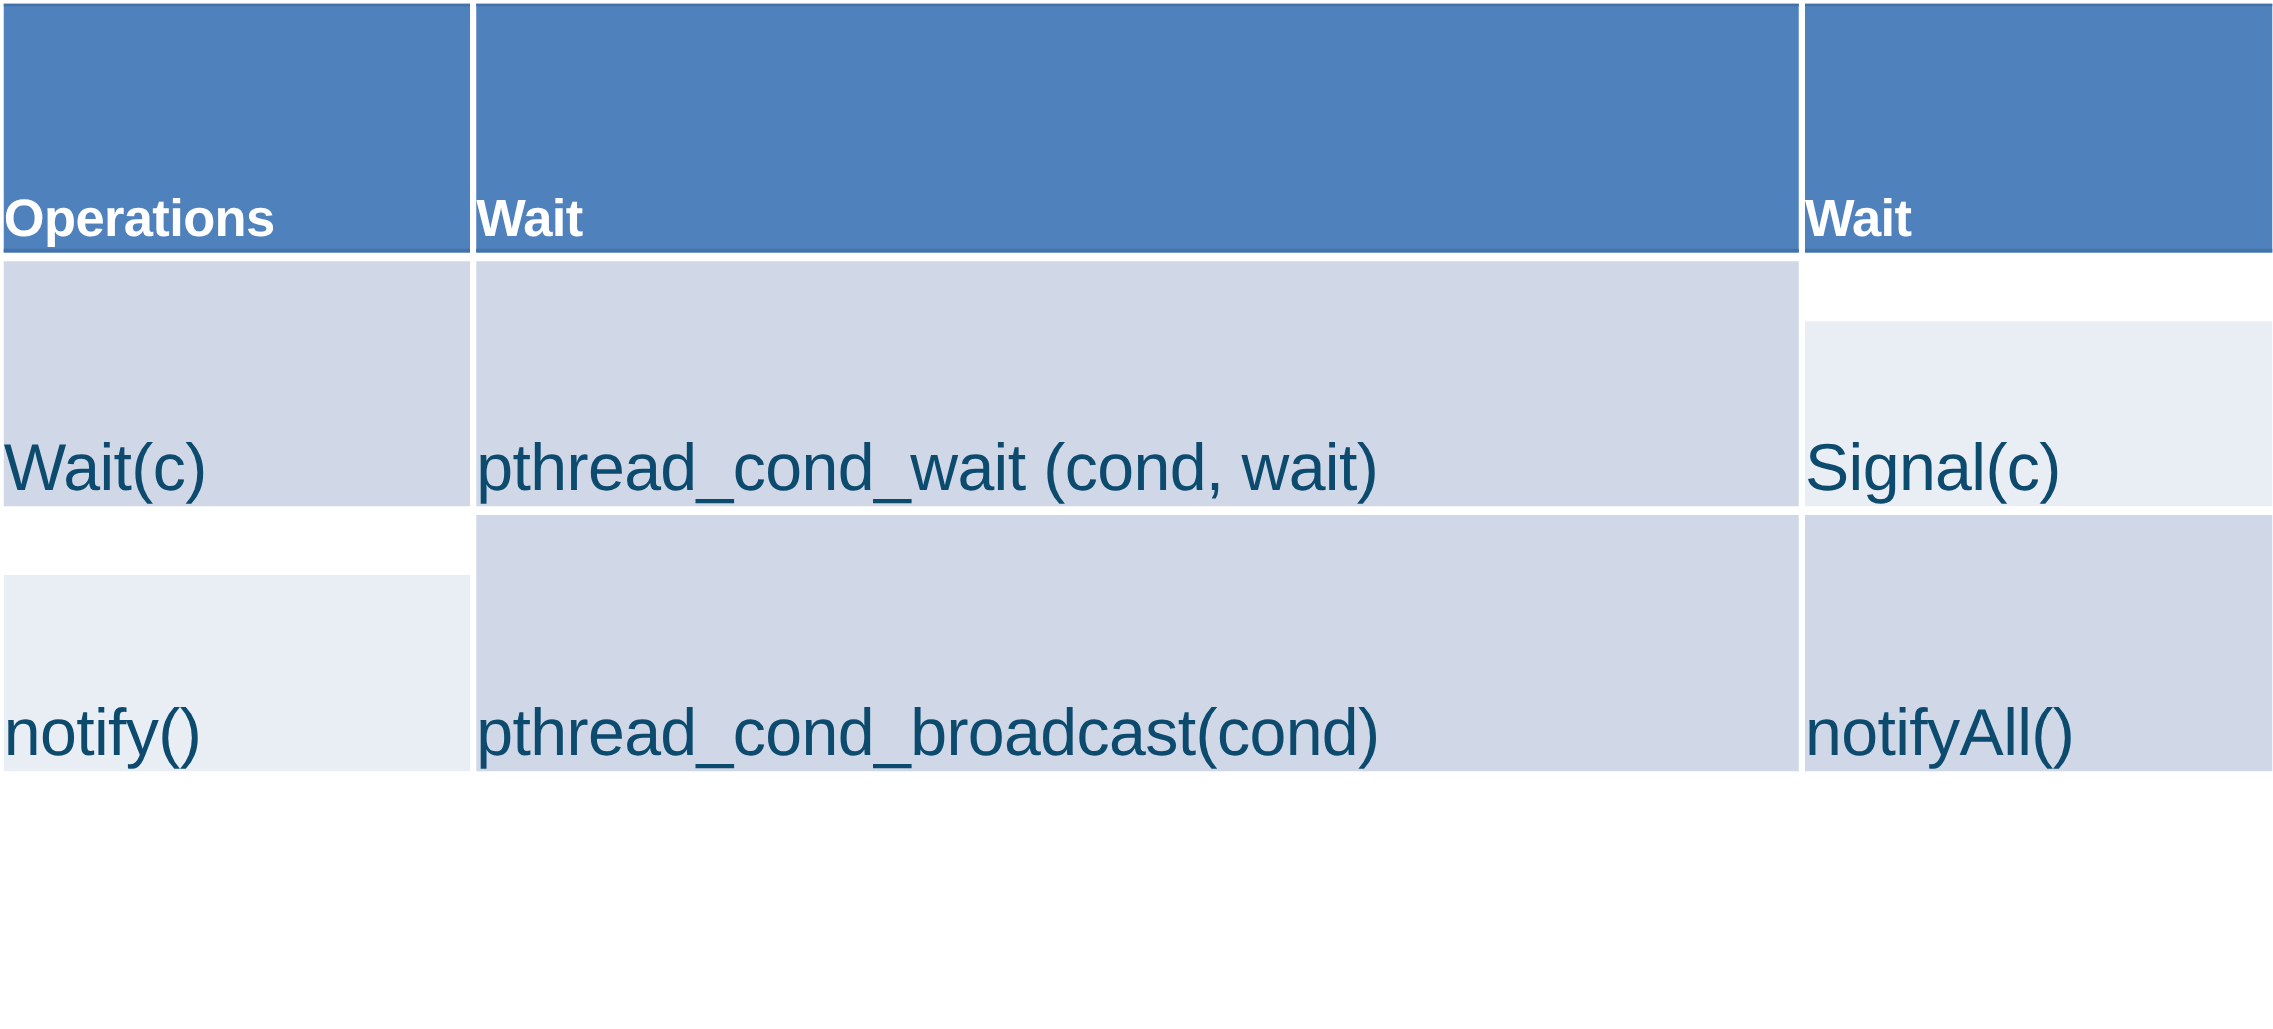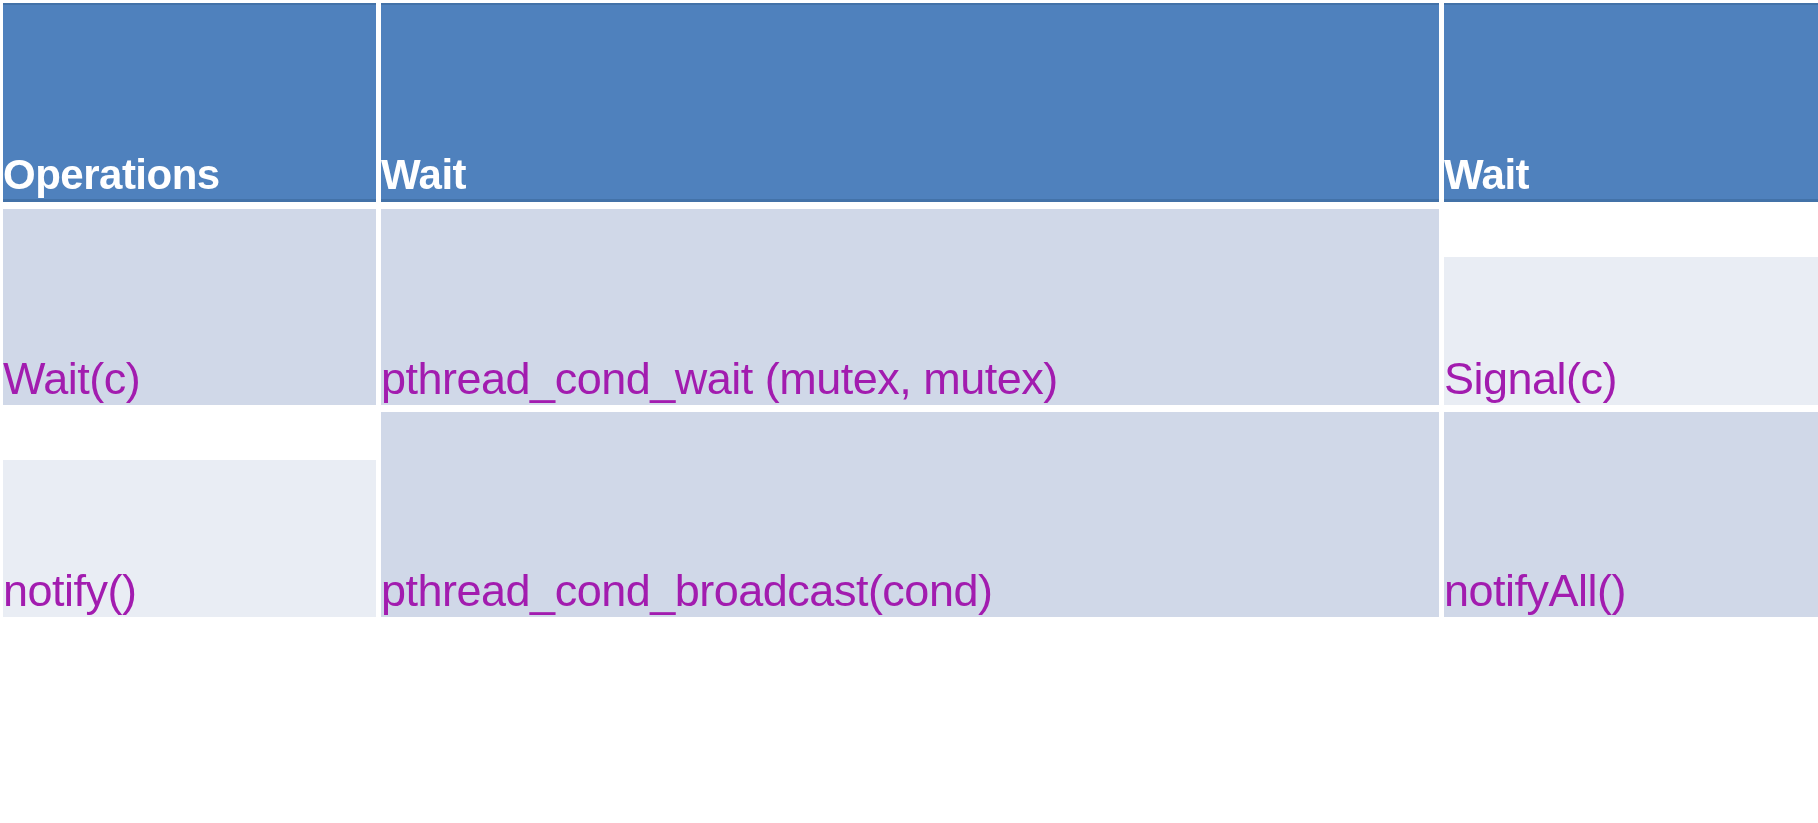--- a/index.html
+++ b/index.html
@@ -42,22 +42,22 @@
   .cell.band-dark {
     background: #D0D8E8;
   }
 
   .cell.band-light {
     background: #E9EDF4;
     margin-top: 48px;
   }
 
   .cell.body {
-    color: #a21caf;
-    font-size: 45px;
+    color: #0c4a6e;
+    font-size: 53px;
     letter-spacing: -0.5px;
   }
 </style>
 </head>
 <body>
 
 <div class="slide-table">
 
   <div class="cell header">
     <span>Operations</span>
@@ -66,21 +66,21 @@
     <span>Wait</span>
   </div>
   <div class="cell header">
     <span>Wait</span>
   </div>
 
   <div class="cell body band-dark">
     <span>Wait(c)</span>
   </div>
   <div class="cell body band-dark">
-    <span>pthread_cond_wait (mutex, mutex)</span>
+    <span>pthread_cond_wait (cond, wait)</span>
   </div>
 
   <div class="cell body band-light">
     <span>Signal(c)</span>
   </div>
   <div class="cell body band-light">
     <span>notify()</span>
   </div>
 
   <div class="cell body band-dark">

